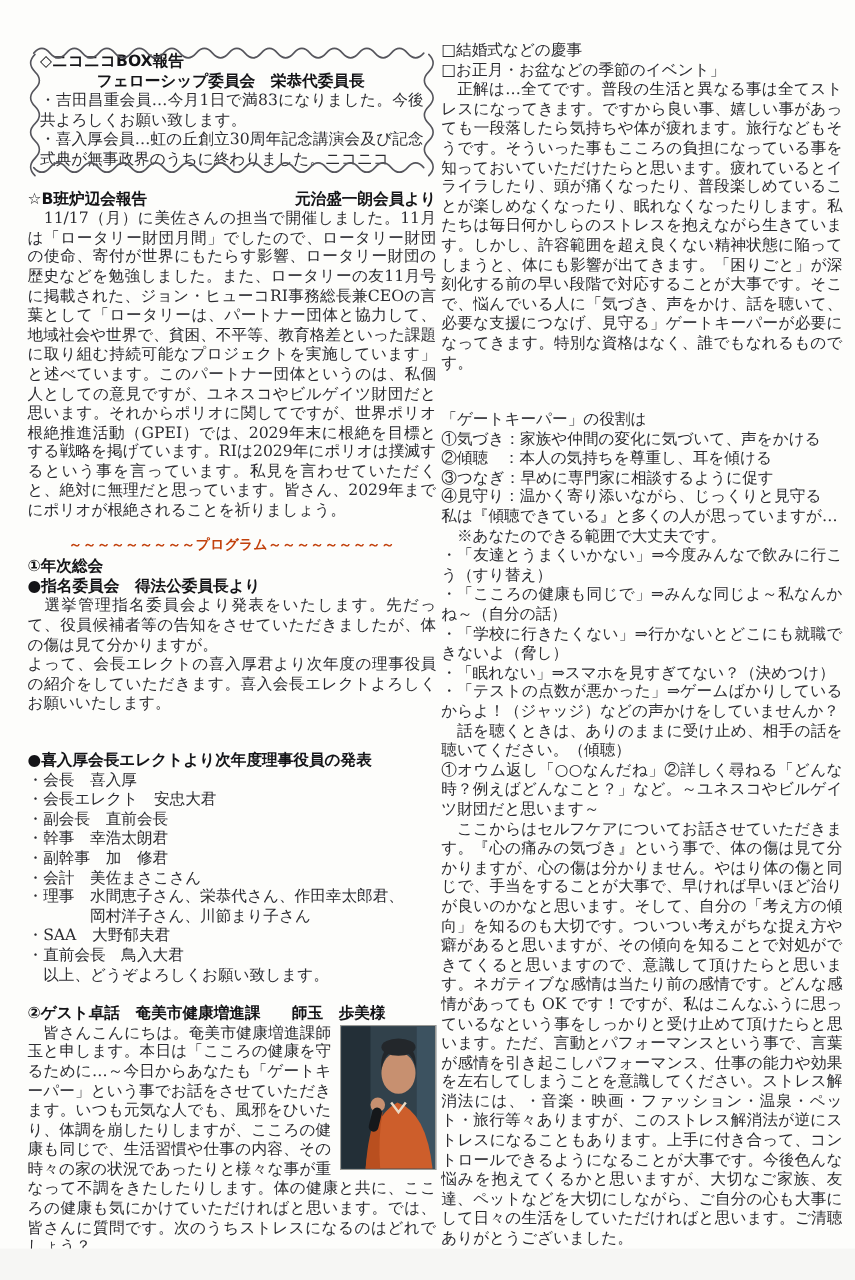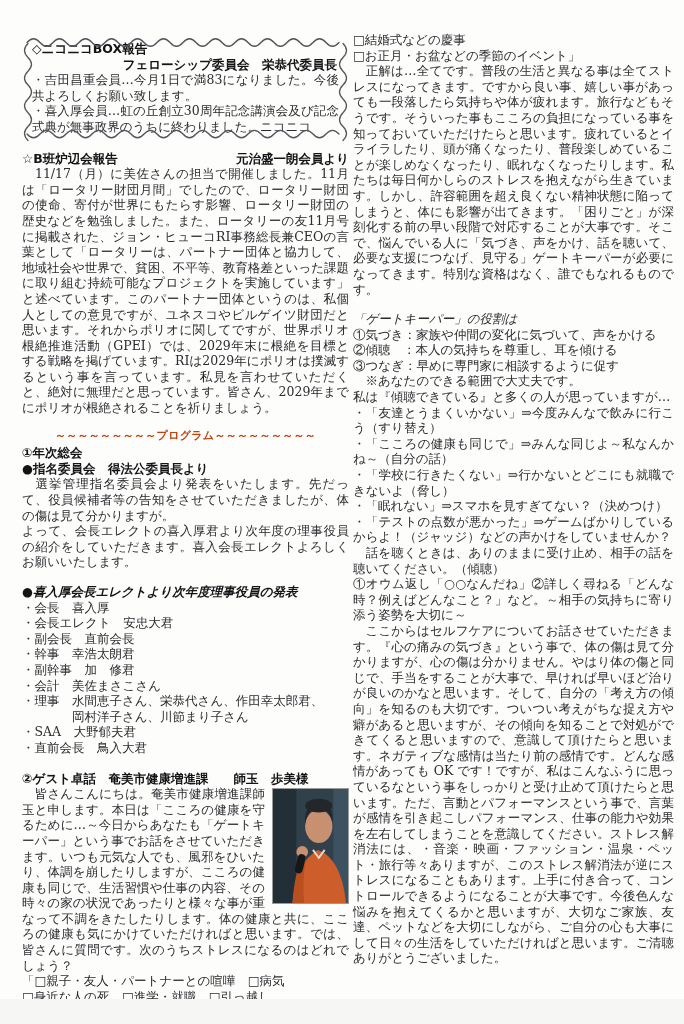--- a/index.html
+++ b/index.html
@@ -14,24 +14,24 @@
   }
   .col{position:absolute;top:32px;}
   .col-left{left:22px;width:327px;}
   .col-right{left:353px;width:321px;}
   p{margin:0;}
   .gothic{font-family:"DejaVu Sans", sans-serif;font-weight:700;color:#141417;}
   .head-row{display:flex;justify-content:space-between;align-items:baseline;gap:15px;}
   
   .wavybox{position:relative;padding:7px 10px 8px 10px;margin:2px 0 8px 0;}
   .wavybox svg.border{position:absolute;inset:0;width:100%;height:100%;pointer-events:none;}
-  .box-subtitle{text-align:right;padding-right:2px;}
+  .box-subtitle{text-align:center;padding-right:2px;}
   .divider{ text-align:center;font-family:"DejaVu Sans",sans-serif;font-weight:700;
     color:#c2410c;font-size:11px;margin:12px 0 2px 0;letter-spacing:0.3px;}
-  .block-gap{margin-top:14px;font-style:italic;}
+  .block-gap{margin-top:30px;}
   .guest-gap{margin-top:15px;}
   .photo{
     float:right;width:77px;height:116px;margin:2px 0 3px 7px;
     border:1px solid #9a9a96;box-sizing:border-box;background:#31414b;
   }
   .photo svg{display:block;width:100%;height:100%;}
   .clear{clear:both;}
 </style>
 </head>
 <body>
@@ -70,20 +70,21 @@
     <p>・会長　喜入厚</p>
     <p>・会長エレクト　安忠大君</p>
     <p>・副会長　直前会長</p>
     <p>・幹事　幸浩太朗君</p>
     <p>・副幹事　加　修君</p>
     <p>・会計　美佐まさこさん</p>
     <p>・理事　水間恵子さん、栄恭代さん、作田幸太郎君、</p>
     <p>　　　　岡村洋子さん、川節まり子さん</p>
     <p>・SAA　大野郁夫君</p>
     <p>・直前会長　鳥入大君</p>
+    <p>　以上、どうぞよろしくお願い致します。</p>
 
     <p class="gothic guest-gap">②ゲスト卓話　奄美市健康増進課　　師玉　歩美様</p>
     <div>
       <div class="photo">
         <svg viewBox="0 0 77 116" preserveAspectRatio="none">
           <rect width="77" height="116" fill="#31414b"></rect>
           <rect width="24" height="116" fill="#232f37"></rect>
           <rect x="62" width="15" height="116" fill="#3c5260"></rect>
           <path d="M20,116 Q24,74 46,62 Q70,70 75,116 Z" fill="#cd5e2b"></path>
           <path d="M34,70 Q30,92 32,116 L20,116 Q22,86 30,70 Z" fill="#b94f1f"></path>
@@ -105,27 +106,28 @@
 
   <div class="col col-right">
     <p>□結婚式などの慶事</p>
     <p>□お正月・お盆などの季節のイベント」</p>
     <p>　正解は…全てです。普段の生活と異なる事は全てストレスになってきます。ですから良い事、嬉しい事があっても一段落したら気持ちや体が疲れます。旅行などもそうです。そういった事もこころの負担になっている事を知っておいていただけたらと思います。疲れているとイライラしたり、頭が痛くなったり、普段楽しめていることが楽しめなくなったり、眠れなくなったりします。私たちは毎日何かしらのストレスを抱えながら生きています。しかし、許容範囲を超え良くない精神状態に陥ってしまうと、体にも影響が出てきます。「困りごと」が深刻化する前の早い段階で対応することが大事です。そこで、悩んでいる人に「気づき、声をかけ、話を聴いて、必要な支援につなげ、見守る」ゲートキーパーが必要になってきます。特別な資格はなく、誰でもなれるものです。</p>
 
     <p class="block-gap">「ゲートキーパー」の役割は</p>
     <p>①気づき：家族や仲間の変化に気づいて、声をかける</p>
     <p>②傾聴　：本人の気持ちを尊重し、耳を傾ける</p>
     <p>③つなぎ：早めに専門家に相談するように促す</p>
+    <p>④見守り：温かく寄り添いながら、じっくりと見守る</p>
+    <p>私は『傾聴できている』と多くの人が思っていますが…</p>
     <p>　※あなたのできる範囲で大丈夫です。</p>
-    <p>私は『傾聴できている』と多くの人が思っていますが…</p>
 
     <p>・「友達とうまくいかない」⇒今度みんなで飲みに行こう（すり替え）</p>
     <p>・「こころの健康も同じで」⇒みんな同じよ～私なんかね～（自分の話）</p>
     <p>・「学校に行きたくない」⇒行かないとどこにも就職できないよ（脅し）</p>
     <p>・「眠れない」⇒スマホを見すぎてない？（決めつけ）</p>
     <p>・「テストの点数が悪かった」⇒ゲームばかりしているからよ！（ジャッジ）などの声かけをしていませんか？</p>
 
     <p>　話を聴くときは、ありのままに受け止め、相手の話を聴いてください。（傾聴）</p>
-    <p>①オウム返し「○○なんだね」②詳しく尋ねる「どんな時？例えばどんなこと？」など。～相手の気持ちに寄り添う姿勢を大切に～</p>
+    <p>①オウム返し「○○なんだね」②詳しく尋ねる「どんな時？例えばどんなこと？」など。～ユネスコやビルゲイツ財団だと思います～</p>
     <p>　ここからはセルフケアについてお話させていただきます。『心の痛みの気づき』という事で、体の傷は見て分かりますが、心の傷は分かりません。やはり体の傷と同じで、手当をすることが大事で、早ければ早いほど治りが良いのかなと思います。そして、自分の「考え方の傾向」を知るのも大切です。ついつい考えがちな捉え方や癖があると思いますが、その傾向を知ることで対処ができてくると思いますので、意識して頂けたらと思います。ネガティブな感情は当たり前の感情です。どんな感情があっても OK です！ですが、私はこんなふうに思っているなという事をしっかりと受け止めて頂けたらと思います。ただ、言動とパフォーマンスという事で、言葉が感情を引き起こしパフォーマンス、仕事の能力や効果を左右してしまうことを意識してください。ストレス解消法には、・音楽・映画・ファッション・温泉・ペット・旅行等々ありますが、このストレス解消法が逆にストレスになることもあります。上手に付き合って、コントロールできるようになることが大事です。今後色んな悩みを抱えてくるかと思いますが、大切なご家族、友達、ペットなどを大切にしながら、ご自分の心も大事にして日々の生活をしていただければと思います。ご清聴ありがとうございました。</p>
   </div>
 
 </div>
 
 </body></html>

